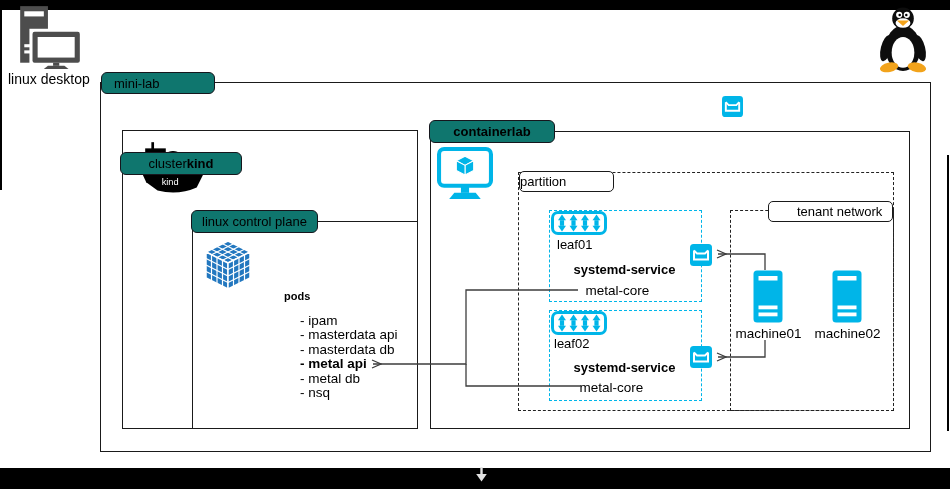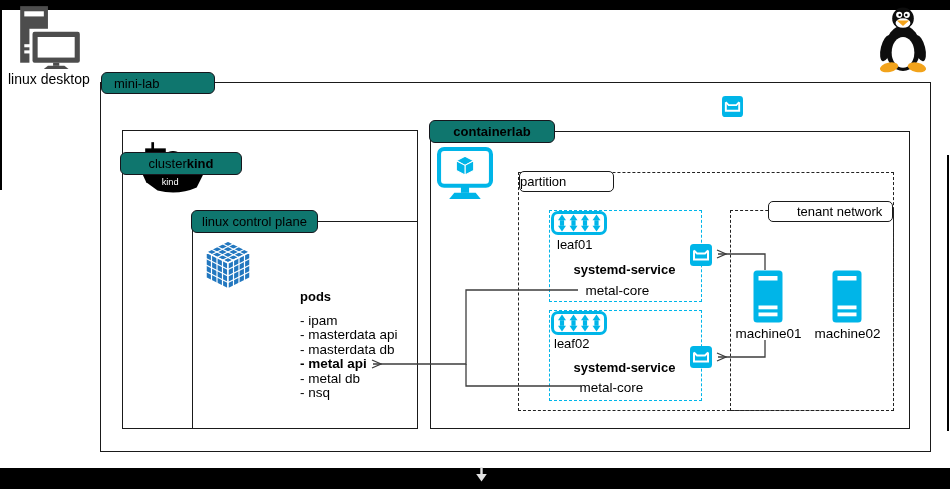--- a/index.html
+++ b/index.html
@@ -113,21 +113,21 @@
     <g stroke="#fff" stroke-width="1.2" fill="none">
       <path d="M19.5,4.75 L41.5,15.75 M14,7.5 L36,18.5 M8.5,10.25 L30.5,21.25"></path>
       <path d="M30.5,4.75 L8.5,15.75 M36,7.5 L14,18.5 M41.5,10.25 L19.5,21.25"></path>
       <path d="M8.5,15.75 L8.5,41.75 M14,18.5 L14,44.5 M19.5,21.25 L19.5,47.25"></path>
       <path d="M3,19.5 L25,30.5 M3,26 L25,37 M3,32.5 L25,43.5"></path>
       <path d="M30.5,21.25 L30.5,47.25 M36,18.5 L36,44.5 M41.5,15.75 L41.5,41.75"></path>
       <path d="M25,30.5 L47,19.5 M25,37 L47,26 M25,43.5 L47,32.5"></path>
     </g>
   </svg>
 
-  <div class="txt bold" style="left:300px;top:290px;font-size:13px;">pods</div>
+  <div class="txt bold" style="left:284px;top:290px;font-size:11px;">pods</div>
   <div class="podlist" style="left:300px;top:314px;">
     <div>- ipam</div>
     <div>- masterdata api</div>
     <div>- masterdata db</div>
     <div class="bold">- metal api</div>
     <div>- metal db</div>
     <div>- nsq</div>
   </div>
 
   <div class="rect" style="left:430px;top:131px;width:478px;height:296px;"></div>

